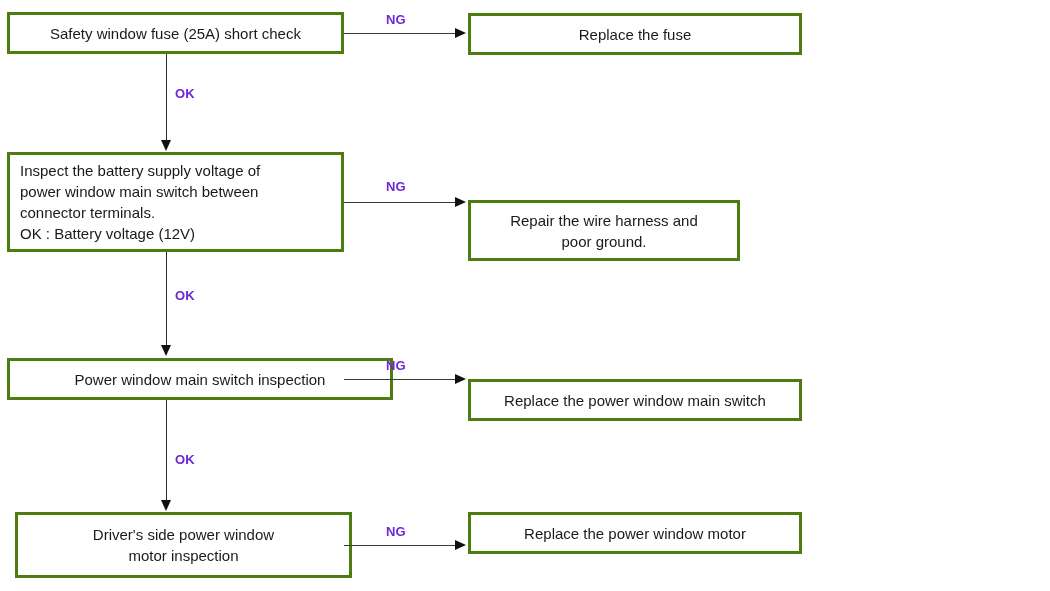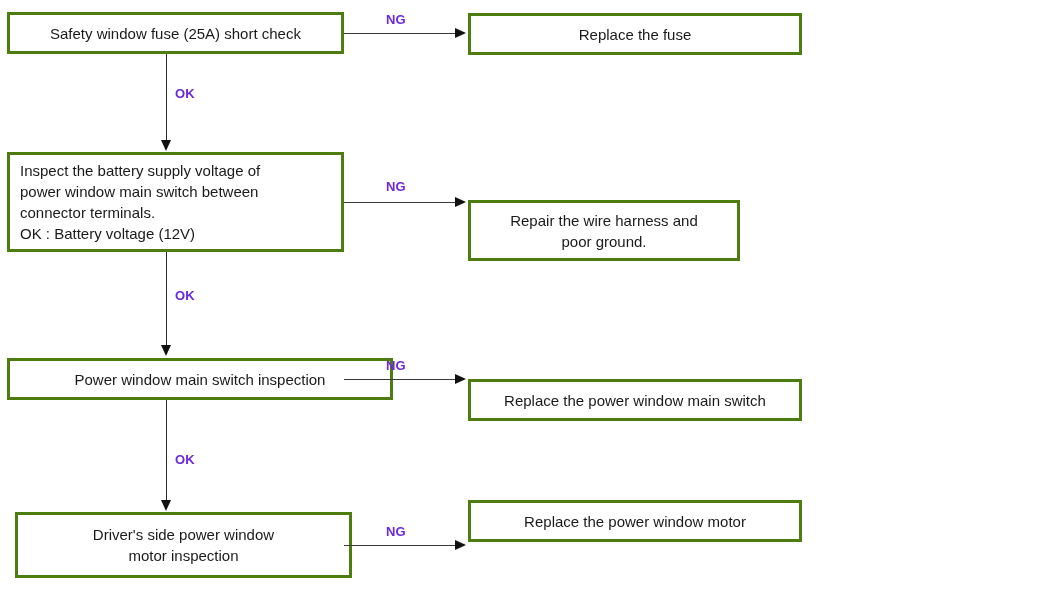--- a/index.html
+++ b/index.html
@@ -46,21 +46,21 @@
   
   #box-fuse-check      { left: 7px;  top: 12px;  width: 337px; height: 42px; }
   #box-voltage-check   { left: 7px;  top: 152px; width: 337px; height: 100px; }
   #box-switch-check    { left: 7px;  top: 358px; width: 386px; height: 42px; }
   #box-motor-check     { left: 7px;  top: 512px; width: 337px; height: 66px; margin-left: 8px; }
 
   
   #box-replace-fuse    { left: 468px; top: 13px;  width: 334px; height: 42px; justify-content: center; }
   #box-repair-harness  { left: 468px; top: 172px; width: 272px; height: 61px; margin-top: 28px; }
   #box-replace-switch  { left: 468px; top: 358px; width: 334px; height: 42px; margin-top: 21px; }
-  #box-replace-motor   { left: 468px; top: 500px; width: 334px; height: 42px; }
+  #box-replace-motor   { left: 468px; top: 512px; width: 334px; height: 42px; }
 
   
   .h-line {
     position: absolute;
     height: 1px;
     background: #3a3a3a;
   }
   .v-line {
     position: absolute;
     width: 1px;

